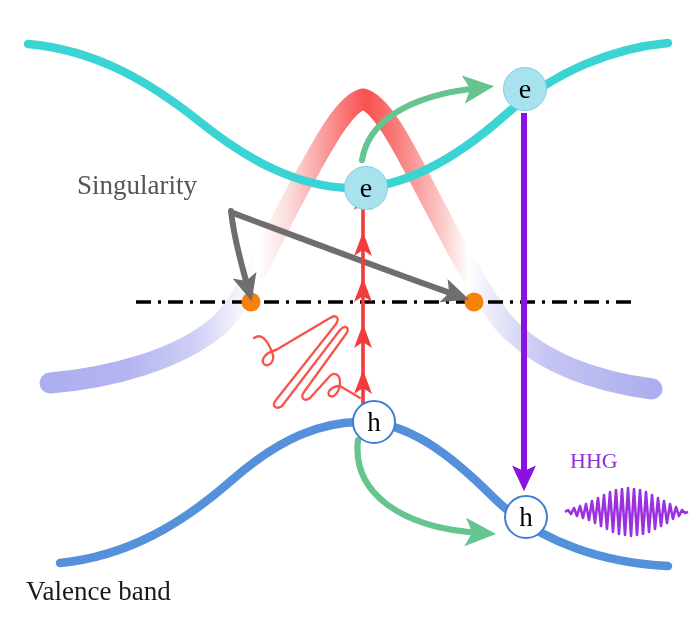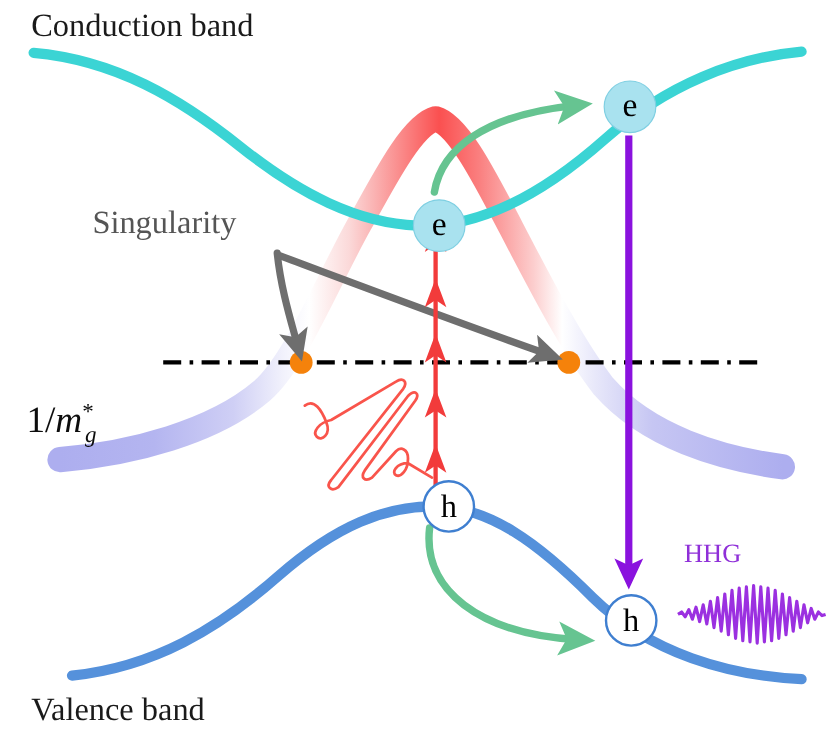--- a/index.html
+++ b/index.html
@@ -246,25 +246,21 @@
   <div class="particle e" id="e-high">
     <span>e</span>
   </div>
   <div class="particle h" id="h-low">
     <span>h</span>
   </div>
   <div class="particle h" id="h-high">
     <span>h</span>
   </div>
 
-  <div class="lbl" id="lbl-conduction">Conduction band</div>
 
   <div class="lbl" id="lbl-valence">Valence band</div>
 
   <div class="lbl" id="lbl-singularity">Singularity</div>
 
   <div class="lbl" id="lbl-hhg">HHG</div>
 
-  <div class="lbl" id="lbl-mass">
-    <span class="frac">1/</span><span class="mvar">m</span><span class="sup">*</span><span class="sub">g</span>
-  </div>
 
 </div>
 
 </body></html>

